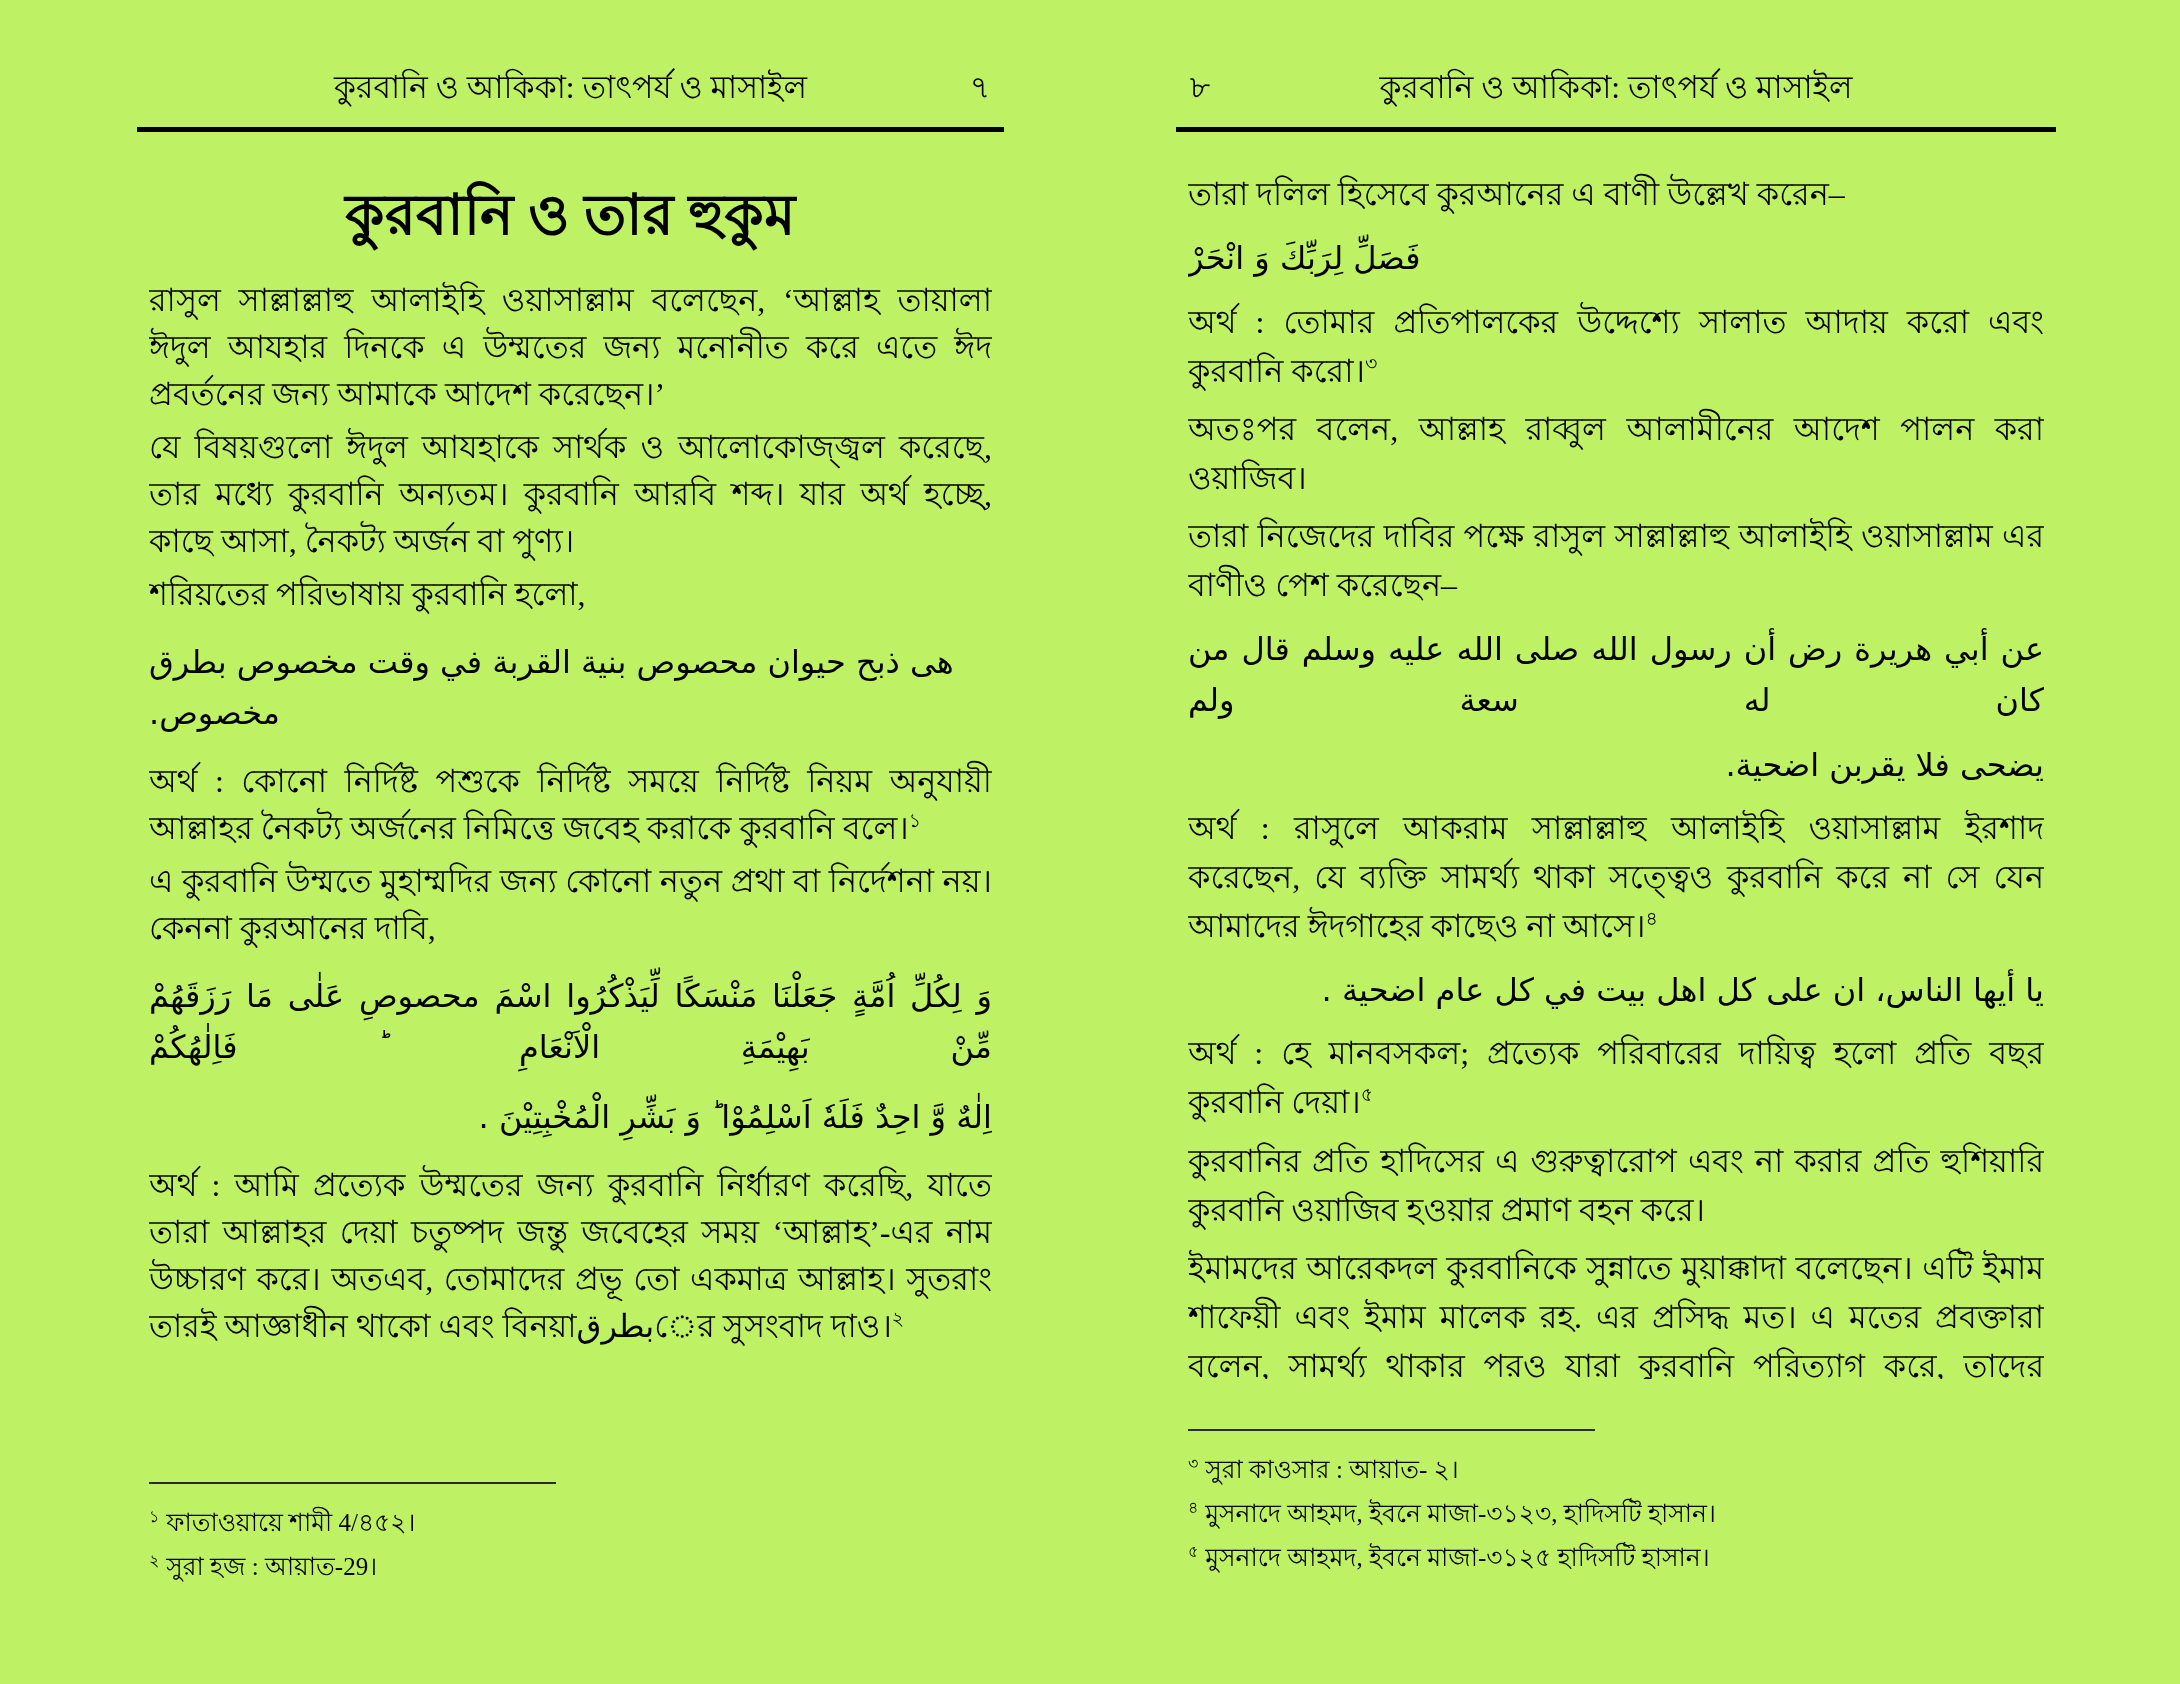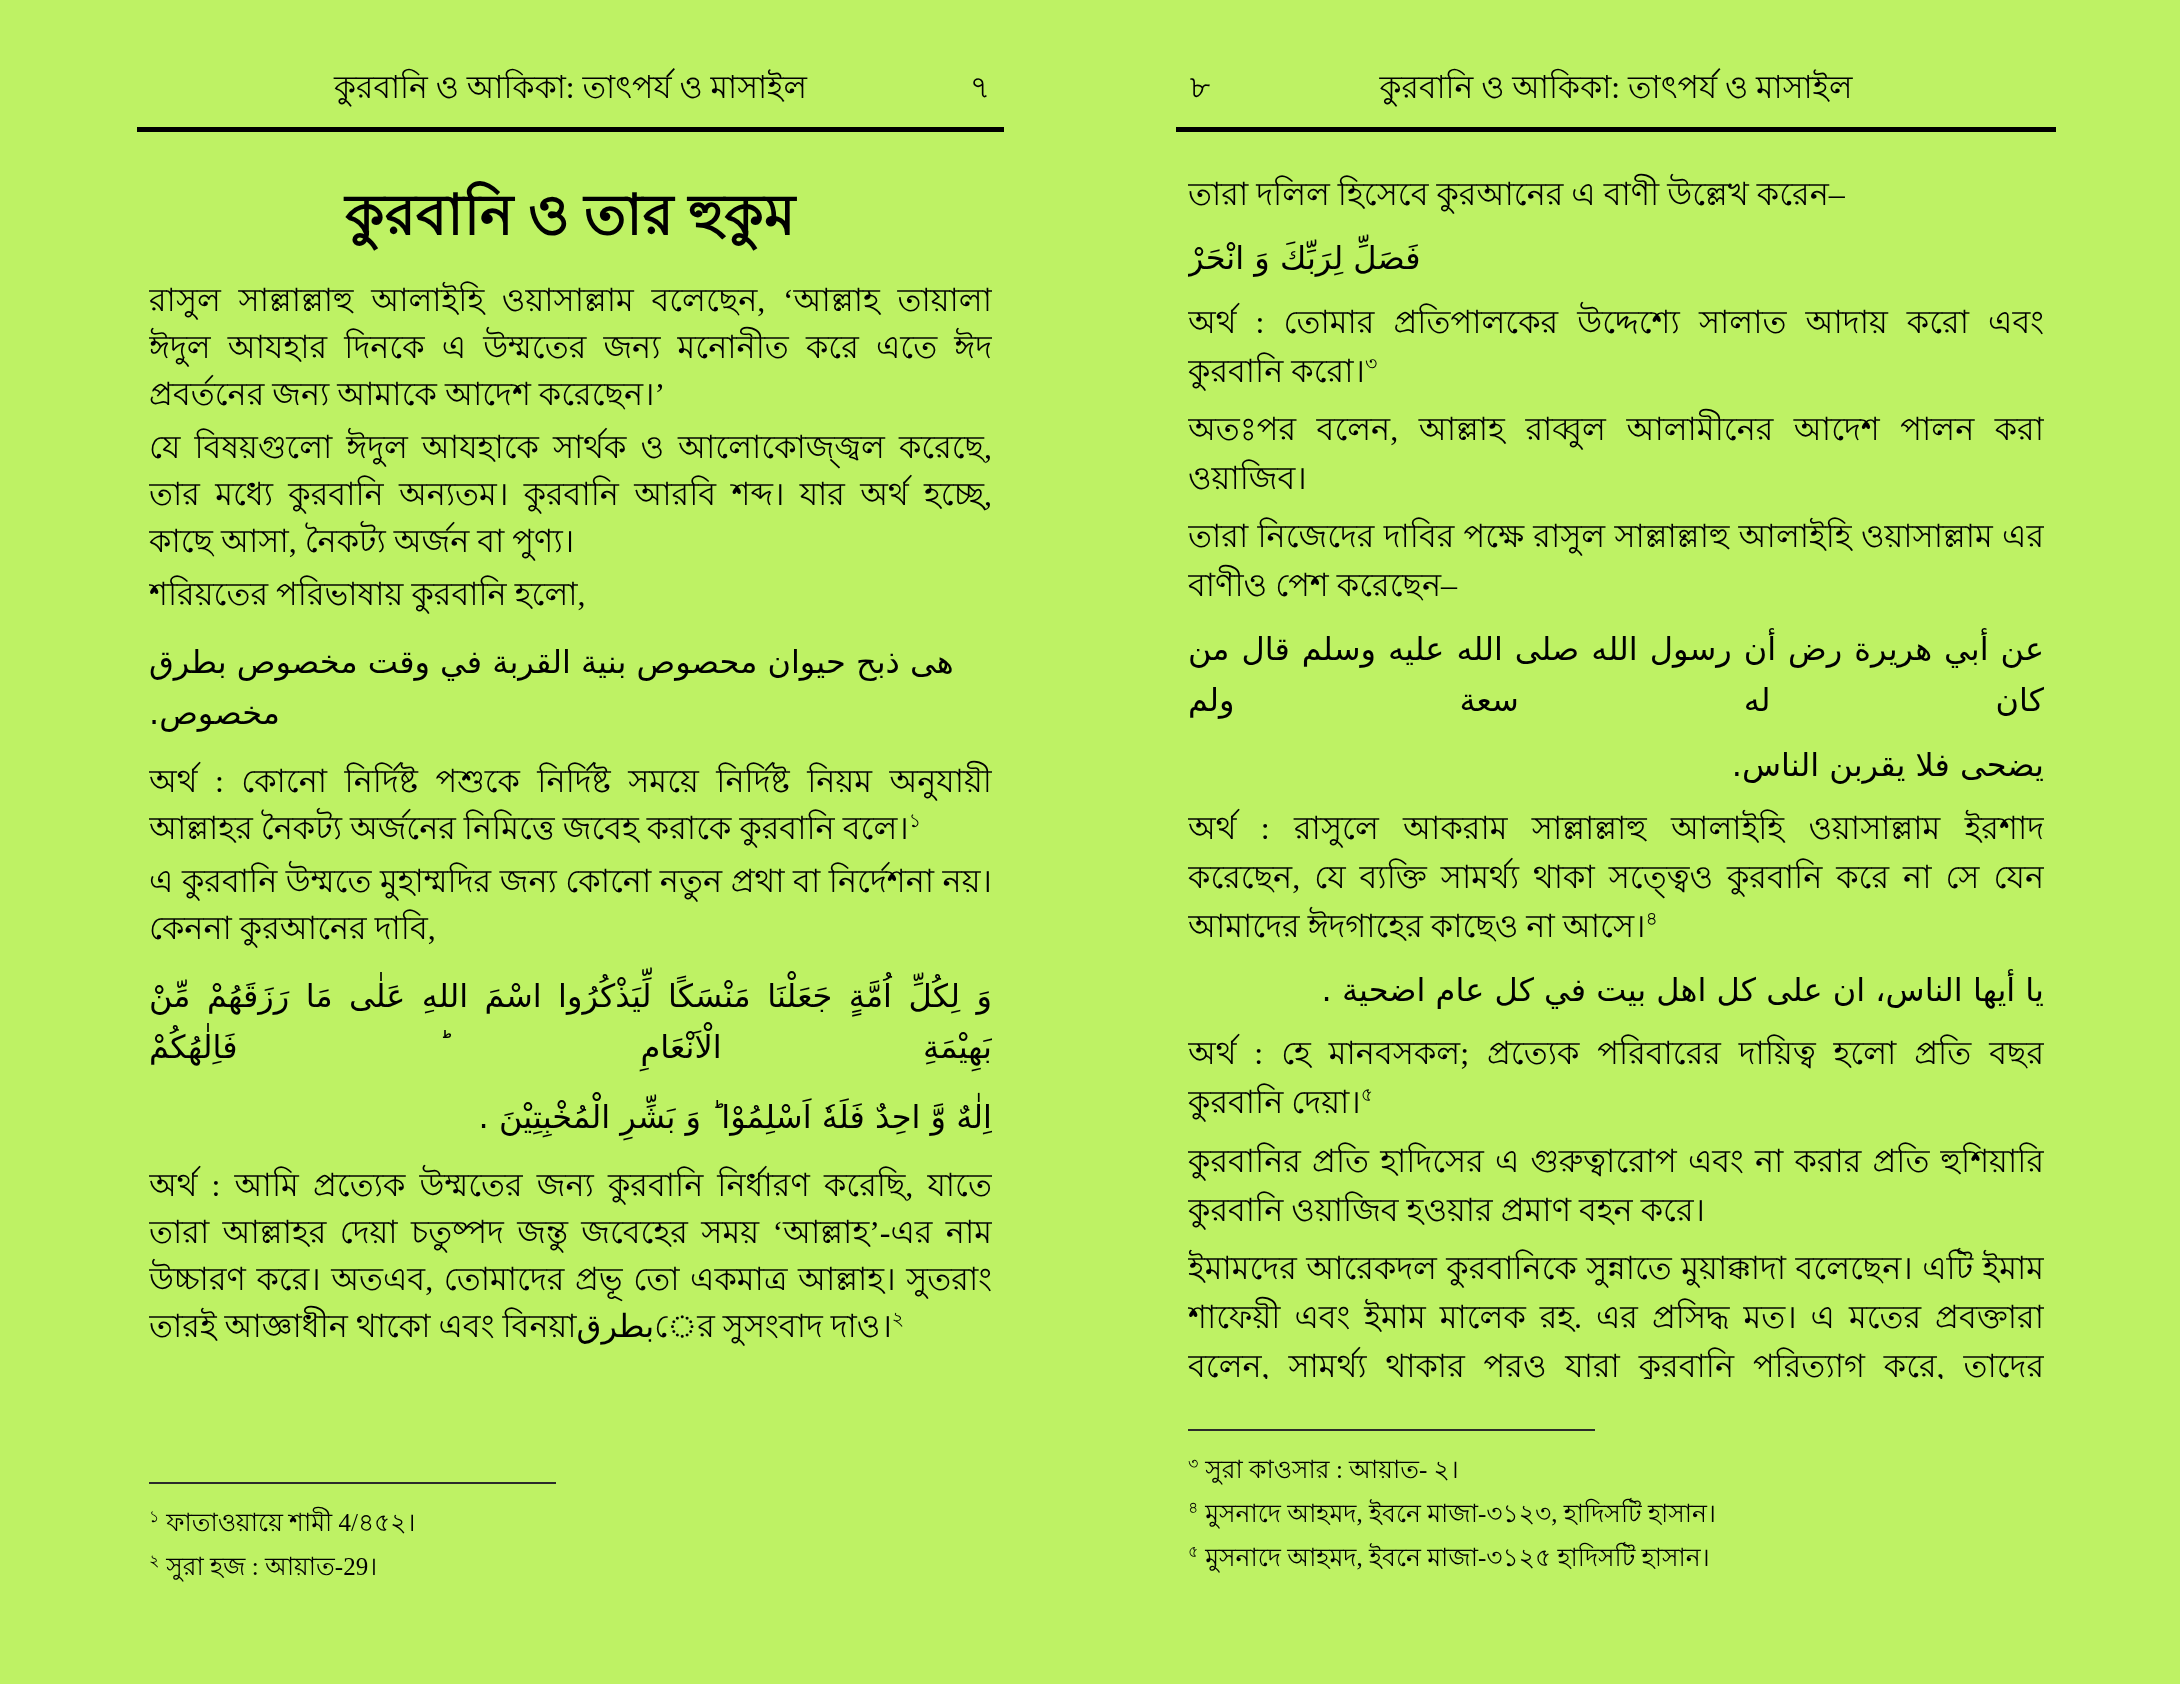--- a/index.html
+++ b/index.html
@@ -123,21 +123,21 @@
     </header>
     <hr class="header-rule">
     <h1 class="chapter-heading">কুরবানি ও তার হুকুম</h1>
     <div class="page-body">
         <div class="block bn"><span>রাসুল সাল্লাল্লাহু আলাইহি ওয়াসাল্লাম বলেছেন, ‘আল্লাহ তায়ালা ঈদুল আযহার দিনকে এ উম্মতের জন্য মনোনীত করে এতে ঈদ প্রবর্তনের জন্য আমাকে আদেশ করেছেন।’</span></div>
         <div class="block bn"><span>যে বিষয়গুলো ঈদুল আযহাকে সার্থক ও আলোকোজ্জ্বল করেছে, তার মধ্যে কুরবানি অন্যতম। কুরবানি আরবি শব্দ। যার অর্থ হচ্ছে, কাছে আসা, নৈকট্য অর্জন বা পুণ্য।</span></div>
         <div class="block bn"><span>শরিয়তের পরিভাষায় কুরবানি হলো,</span></div>
         <div class="block ar-center"><span>هى ذبح حيوان محصوص بنية القربة في وقت مخصوص بطرق مخصوص.</span></div>
         <div class="block bn"><span>অর্থ : কোনো নির্দিষ্ট পশুকে নির্দিষ্ট সময়ে নির্দিষ্ট নিয়ম অনুযায়ী আল্লাহর নৈকট্য অর্জনের নিমিত্তে জবেহ করাকে কুরবানি বলে।</span><sup class="fn-ref">১</sup></div>
         <div class="block bn"><span>এ কুরবানি উম্মতে মুহাম্মদির জন্য কোনো নতুন প্রথা বা নির্দেশনা নয়। কেননা কুরআনের দাবি,</span></div>
-        <div class="block ar-full"><span>وَ لِكُلِّ اُمَّةٍ جَعَلْنَا مَنْسَكًا لِّيَذْكُرُوا اسْمَ اللهِ عَلٰى مَا رَزَقَهُمْ مِّنْ بَهِيْمَةِ الْاَنْعَامِ ؕ فَاِلٰهُكُمْ</span></div>
+        <div class="block ar-full"><span>وَ لِكُلِّ اُمَّةٍ جَعَلْنَا مَنْسَكًا لِّيَذْكُرُوا اسْمَ محصوصِ عَلٰى مَا رَزَقَهُمْ مِّنْ بَهِيْمَةِ الْاَنْعَامِ ؕ فَاِلٰهُكُمْ</span></div>
         <div class="block ar-right"><span>اِلٰهٌ وَّ احِدٌ فَلَهٗ اَسْلِمُوْا ؕ وَ بَشِّرِ الْمُخْبِتِيْنَ .</span></div>
         <div class="block bn"><span>অর্থ : আমি প্রত্যেক উম্মতের জন্য কুরবানি নির্ধারণ করেছি, যাতে তারা আল্লাহর দেয়া চতুষ্পদ জন্তু জবেহের সময় ‘আল্লাহ’-এর নাম উচ্চারণ করে। অতএব, তোমাদের প্রভূ তো একমাত্র আল্লাহ। সুতরাং তারই আজ্ঞাধীন থাকো এবং বিনয়াبطرقের সুসংবাদ দাও।</span><sup class="fn-ref">২</sup></div>
       </div>
     <footer class="footnotes">
       <hr class="footnote-rule">
       <div class="footnote-list">
           <div class="footnote"><span class="fn-marker">১</span><span class="fn-text">ফাতাওয়ায়ে শামী 4/৪৫২।</span></div>
           <div class="footnote"><span class="fn-marker">২</span><span class="fn-text">সুরা হজ : আয়াত-29।</span></div>
         </div>
     </footer>
@@ -149,21 +149,21 @@
       <div class="header-title">কুরবানি ও আকিকা: তাৎপর্য ও মাসাইল</div>
     </header>
     <hr class="header-rule">
     <div class="page-body">
         <div class="block bn"><span>তারা দলিল হিসেবে কুরআনের এ বাণী উল্লেখ করেন–</span></div>
         <div class="block ar-center"><span>فَصَلِّ لِرَبِّكَ وَ انْحَرْ</span></div>
         <div class="block bn"><span>অর্থ : তোমার প্রতিপালকের উদ্দেশ্যে সালাত আদায় করো এবং কুরবানি করো।</span><sup class="fn-ref">৩</sup></div>
         <div class="block bn"><span>অতঃপর বলেন, আল্লাহ রাব্বুল আলামীনের আদেশ পালন করা ওয়াজিব।</span></div>
         <div class="block bn"><span>তারা নিজেদের দাবির পক্ষে রাসুল সাল্লাল্লাহু আলাইহি ওয়াসাল্লাম এর বাণীও পেশ করেছেন–</span></div>
         <div class="block ar-full"><span>عن أبي هريرة رض أن رسول الله صلى الله عليه وسلم قال من كان له سعة ولم</span></div>
-        <div class="block ar-right"><span>يضحى فلا يقربن الناس.</span></div>
+        <div class="block ar-right"><span>يضحى فلا يقربن اضحية.</span></div>
         <div class="block bn"><span>অর্থ : রাসুলে আকরাম সাল্লাল্লাহু আলাইহি ওয়াসাল্লাম ইরশাদ করেছেন, যে ব্যক্তি সামর্থ্য থাকা সত্ত্বেও কুরবানি করে না সে যেন আমাদের ঈদগাহের কাছেও না আসে।</span><sup class="fn-ref">৪</sup></div>
         <div class="block ar-right"><span>يا أيها الناس، ان على كل اهل بيت في كل عام اضحية .</span></div>
         <div class="block bn"><span>অর্থ : হে মানবসকল; প্রত্যেক পরিবারের দায়িত্ব হলো প্রতি বছর কুরবানি দেয়া।</span><sup class="fn-ref">৫</sup></div>
         <div class="block bn"><span>কুরবানির প্রতি হাদিসের এ গুরুত্বারোপ এবং না করার প্রতি হুশিয়ারি কুরবানি ওয়াজিব হওয়ার প্রমাণ বহন করে।</span></div>
         <div class="block bn"><span>ইমামদের আরেকদল কুরবানিকে সুন্নাতে মুয়াক্কাদা বলেছেন। এটি ইমাম শাফেয়ী এবং ইমাম মালেক রহ. এর প্রসিদ্ধ মত। এ মতের প্রবক্তারা বলেন, সামর্থ্য থাকার পরও যারা কুরবানি পরিত্যাগ করে, তাদের বিরুদ্ধে যুদ্ধ করা উচিৎ । কারণ কুরবানি ইসলামের একটি নিদর্শন।</span></div>
       </div>
     <footer class="footnotes">
       <hr class="footnote-rule">
       <div class="footnote-list">
           <div class="footnote"><span class="fn-marker">৩</span><span class="fn-text">সুরা কাওসার : আয়াত- ২।</span></div>

